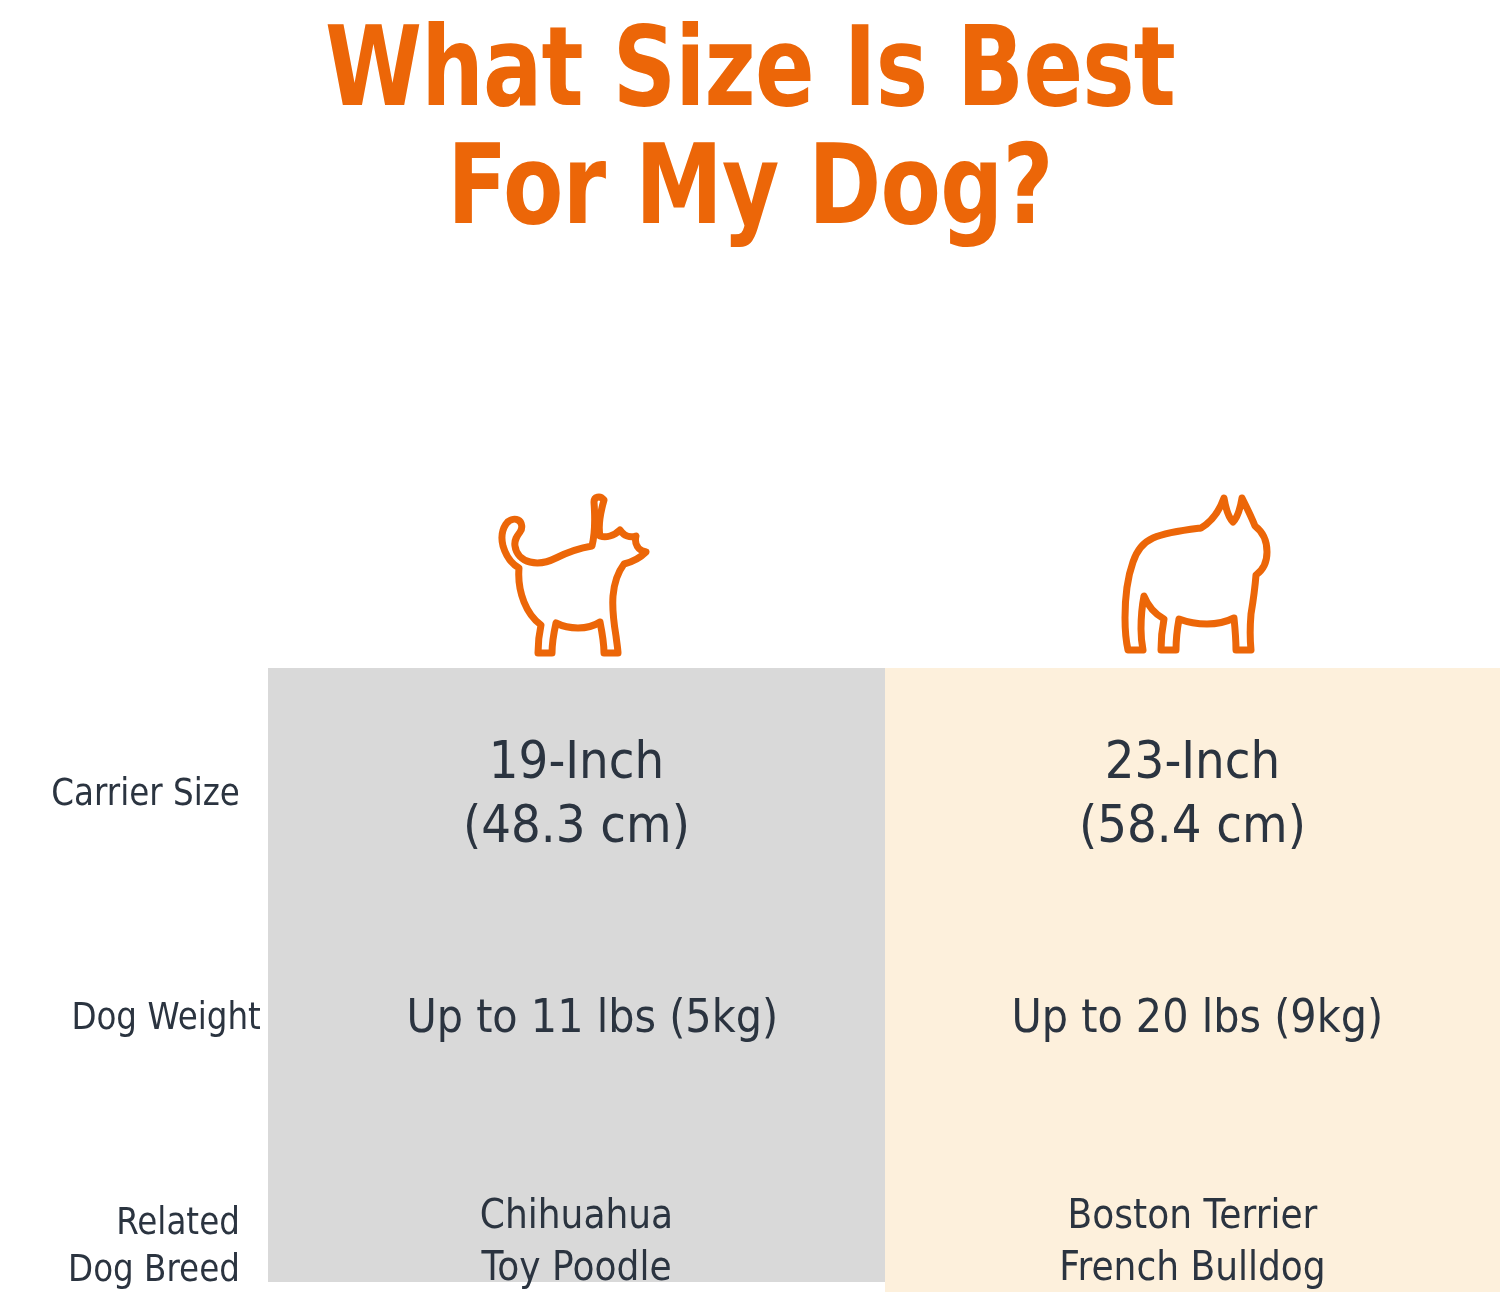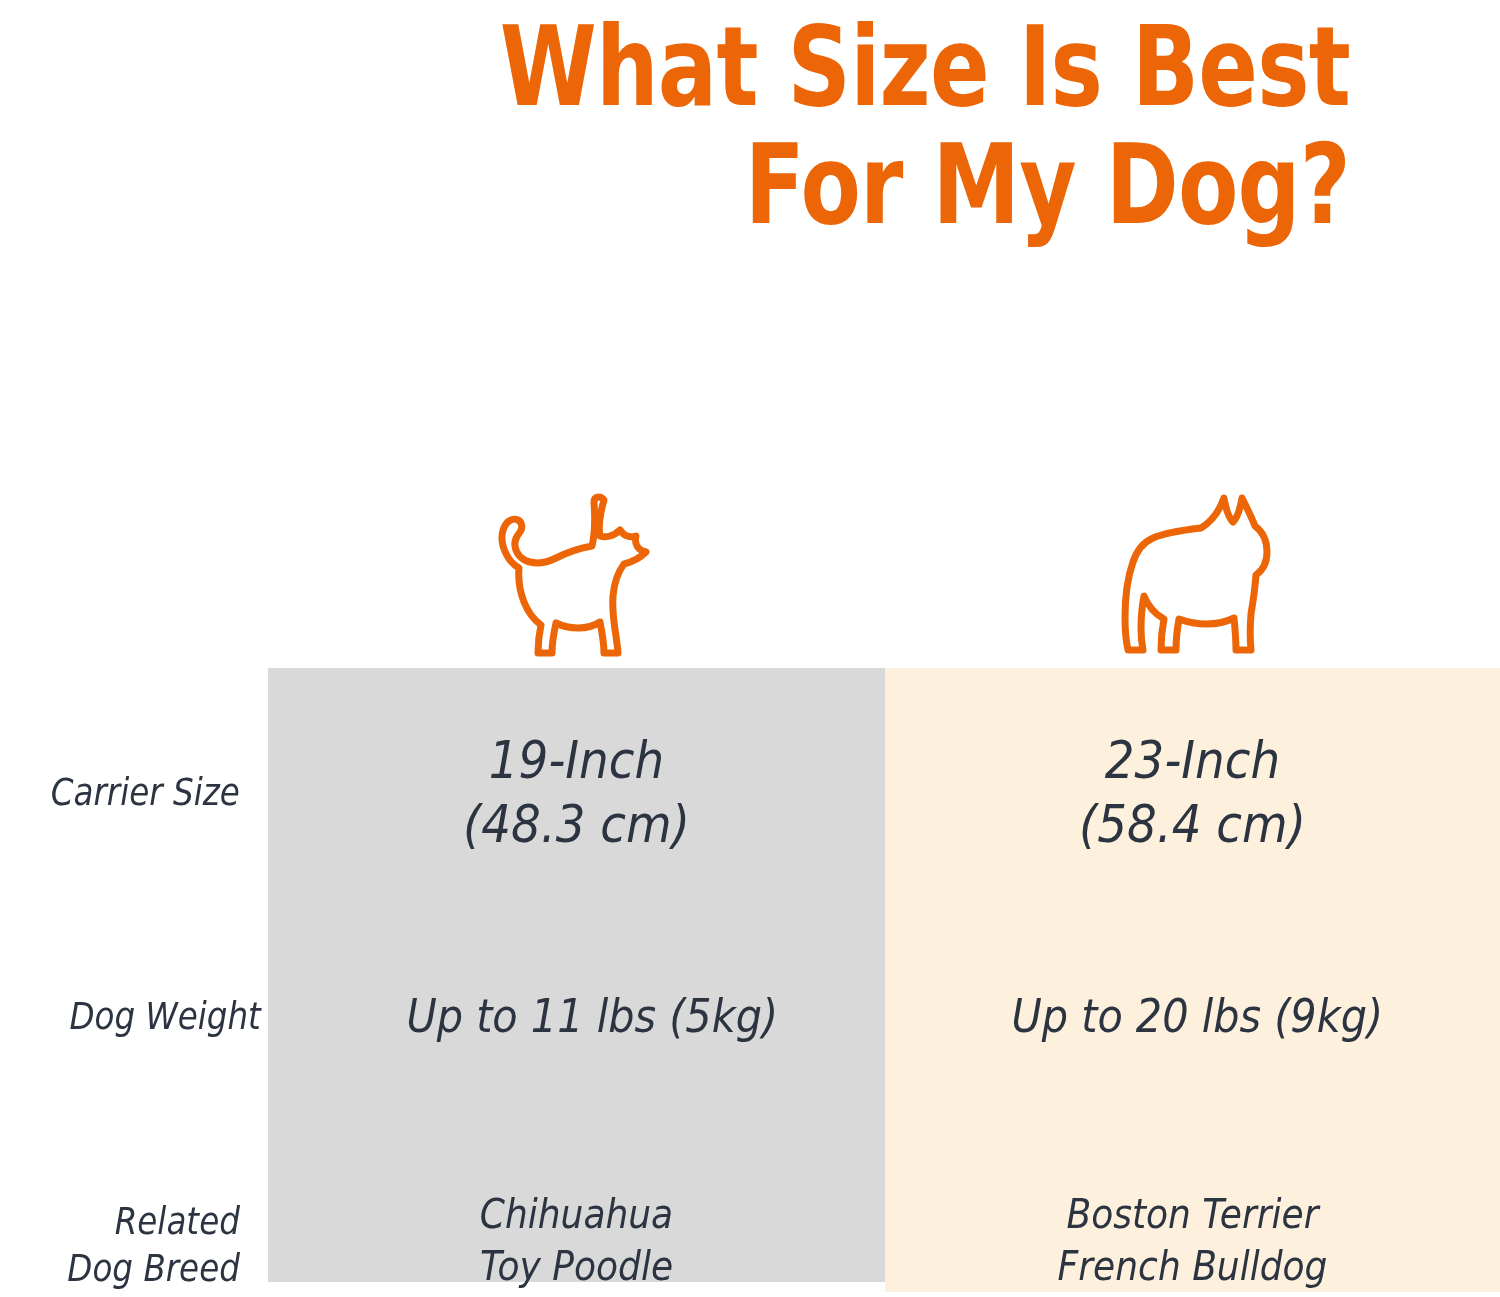--- a/index.html
+++ b/index.html
@@ -15,21 +15,21 @@
     font-family: "DejaVu Sans", sans-serif;
     position: relative;
   }
 
   
   .title-block {
     position: absolute;
     top: 8px;
     left: 0;
     width: 1500px;
-    text-align: right;
+    text-align: center;
   }
   .title-line {
     color: #EC6608;
     font-family: "DejaVu Sans", sans-serif;
     font-weight: bold;
     font-size: 110px;
     line-height: 118px;
     letter-spacing: -1px;
     transform: scaleX(0.80);
     transform-origin: center top;
@@ -84,21 +84,20 @@
   .rows {
     position: absolute;
     top: 0;
     left: 0;
     width: 1500px;
   }
   .row {
     display: flex;
     align-items: center;
     width: 1500px;
-    font-style: italic;
   }
   .row-carrier { height: 248px; }
   .row-weight  { height: 200px; padding-left: 25px; }
   .row-breed   { height: 176px; align-items: flex-end; }
 
   .cell-label {
     width: 268px;
     padding-right: 32px;
     text-align: right;
     color: #2B3440;

